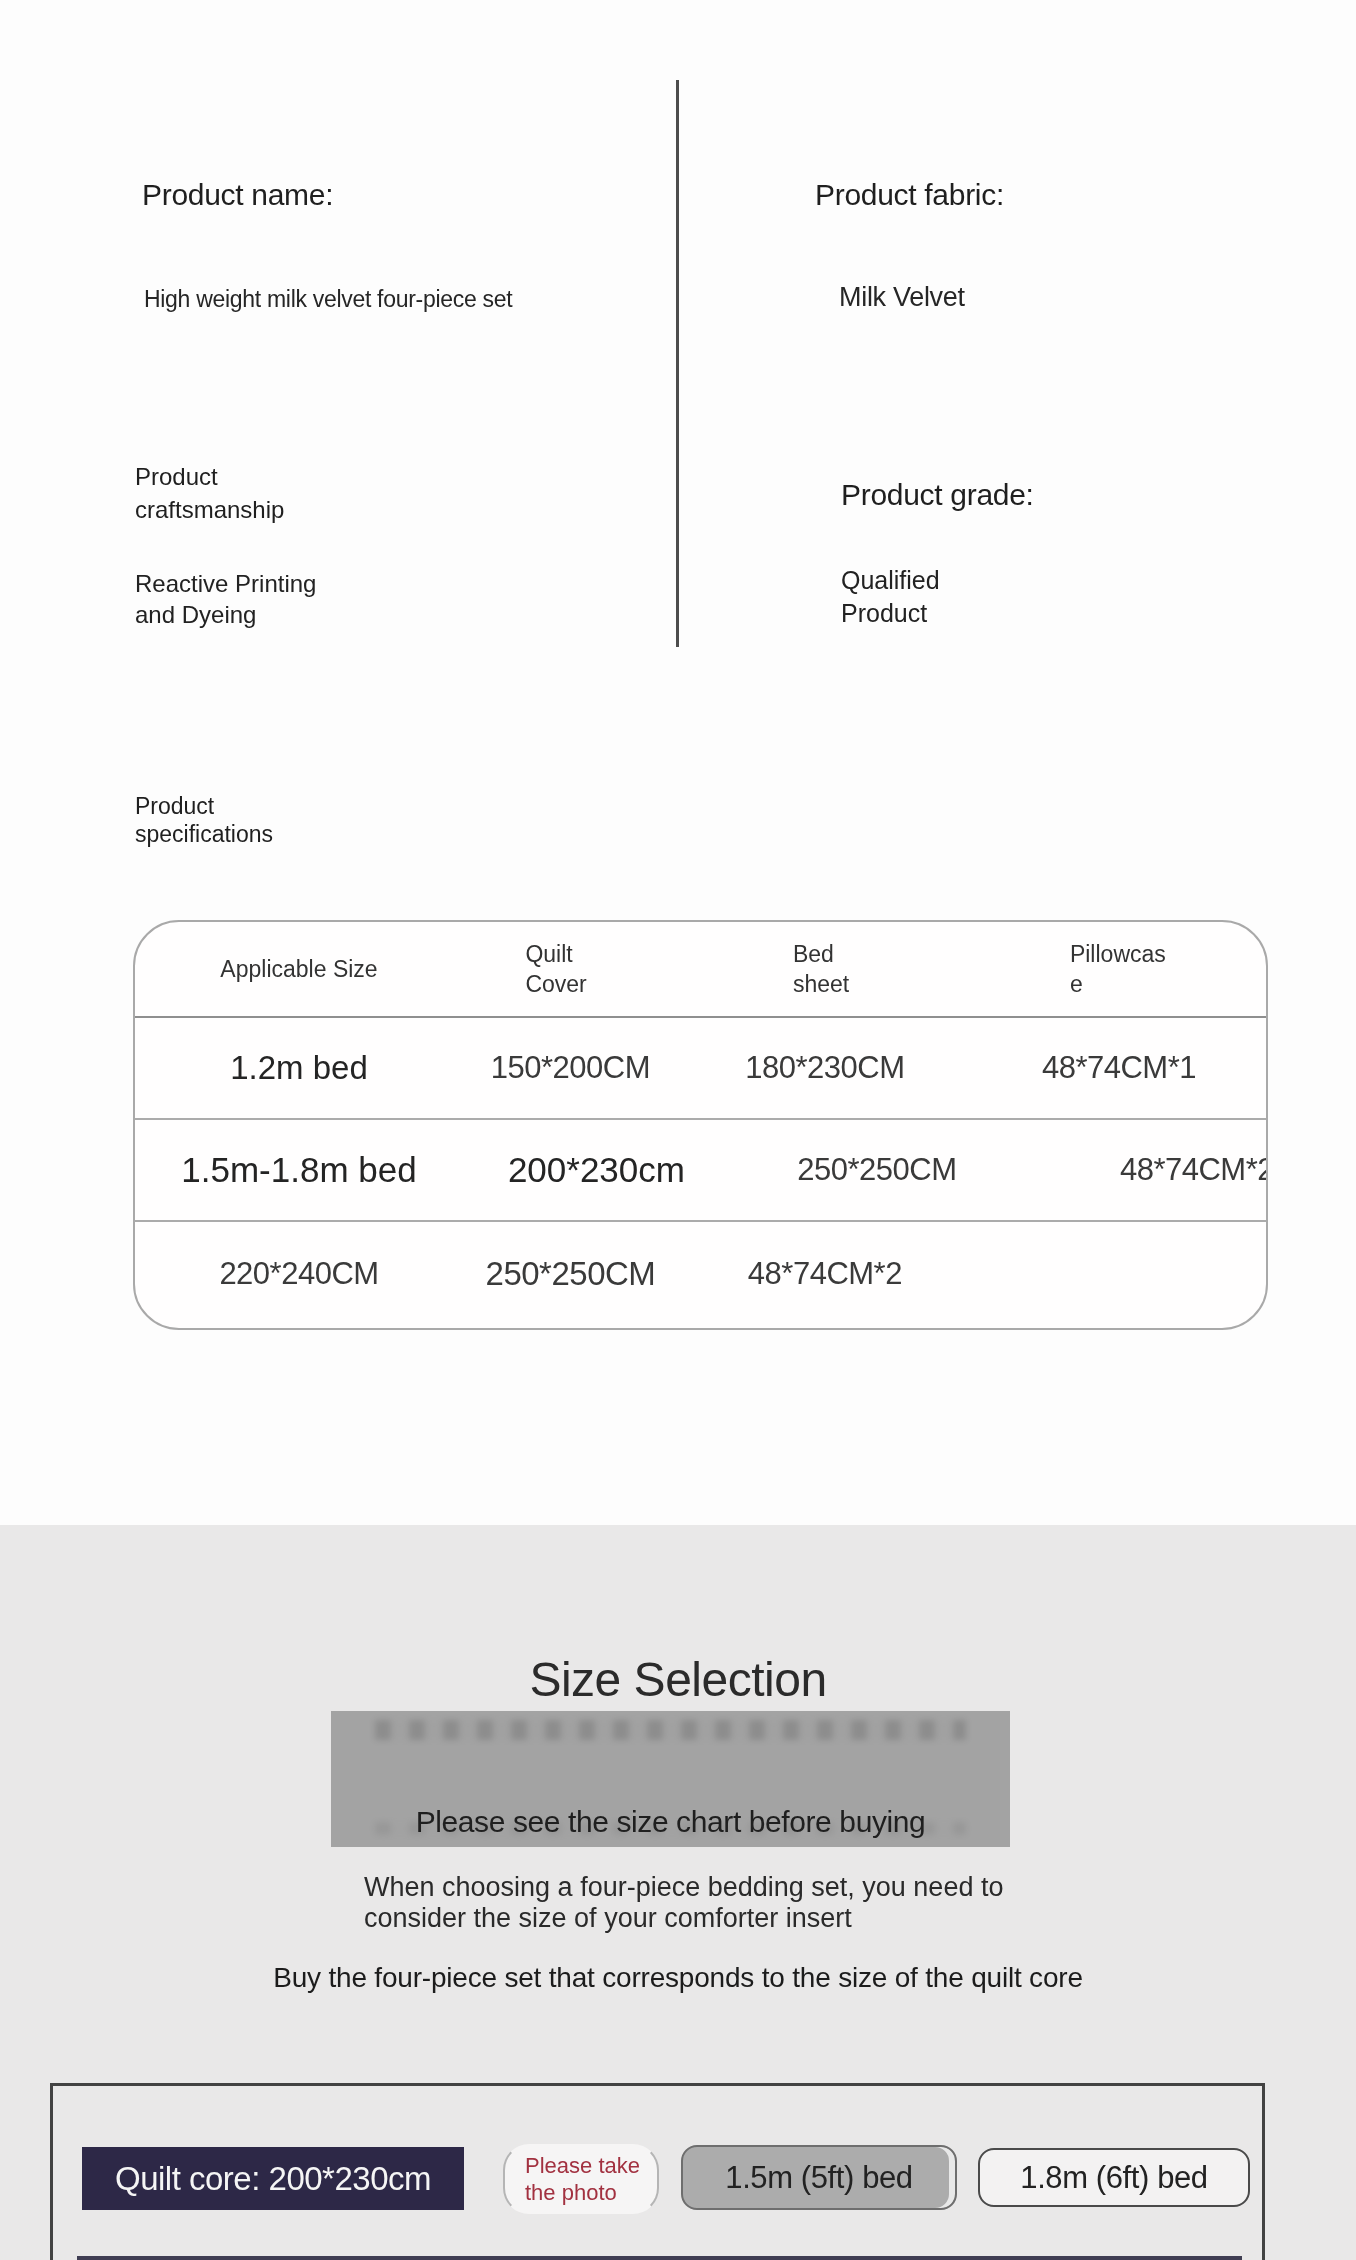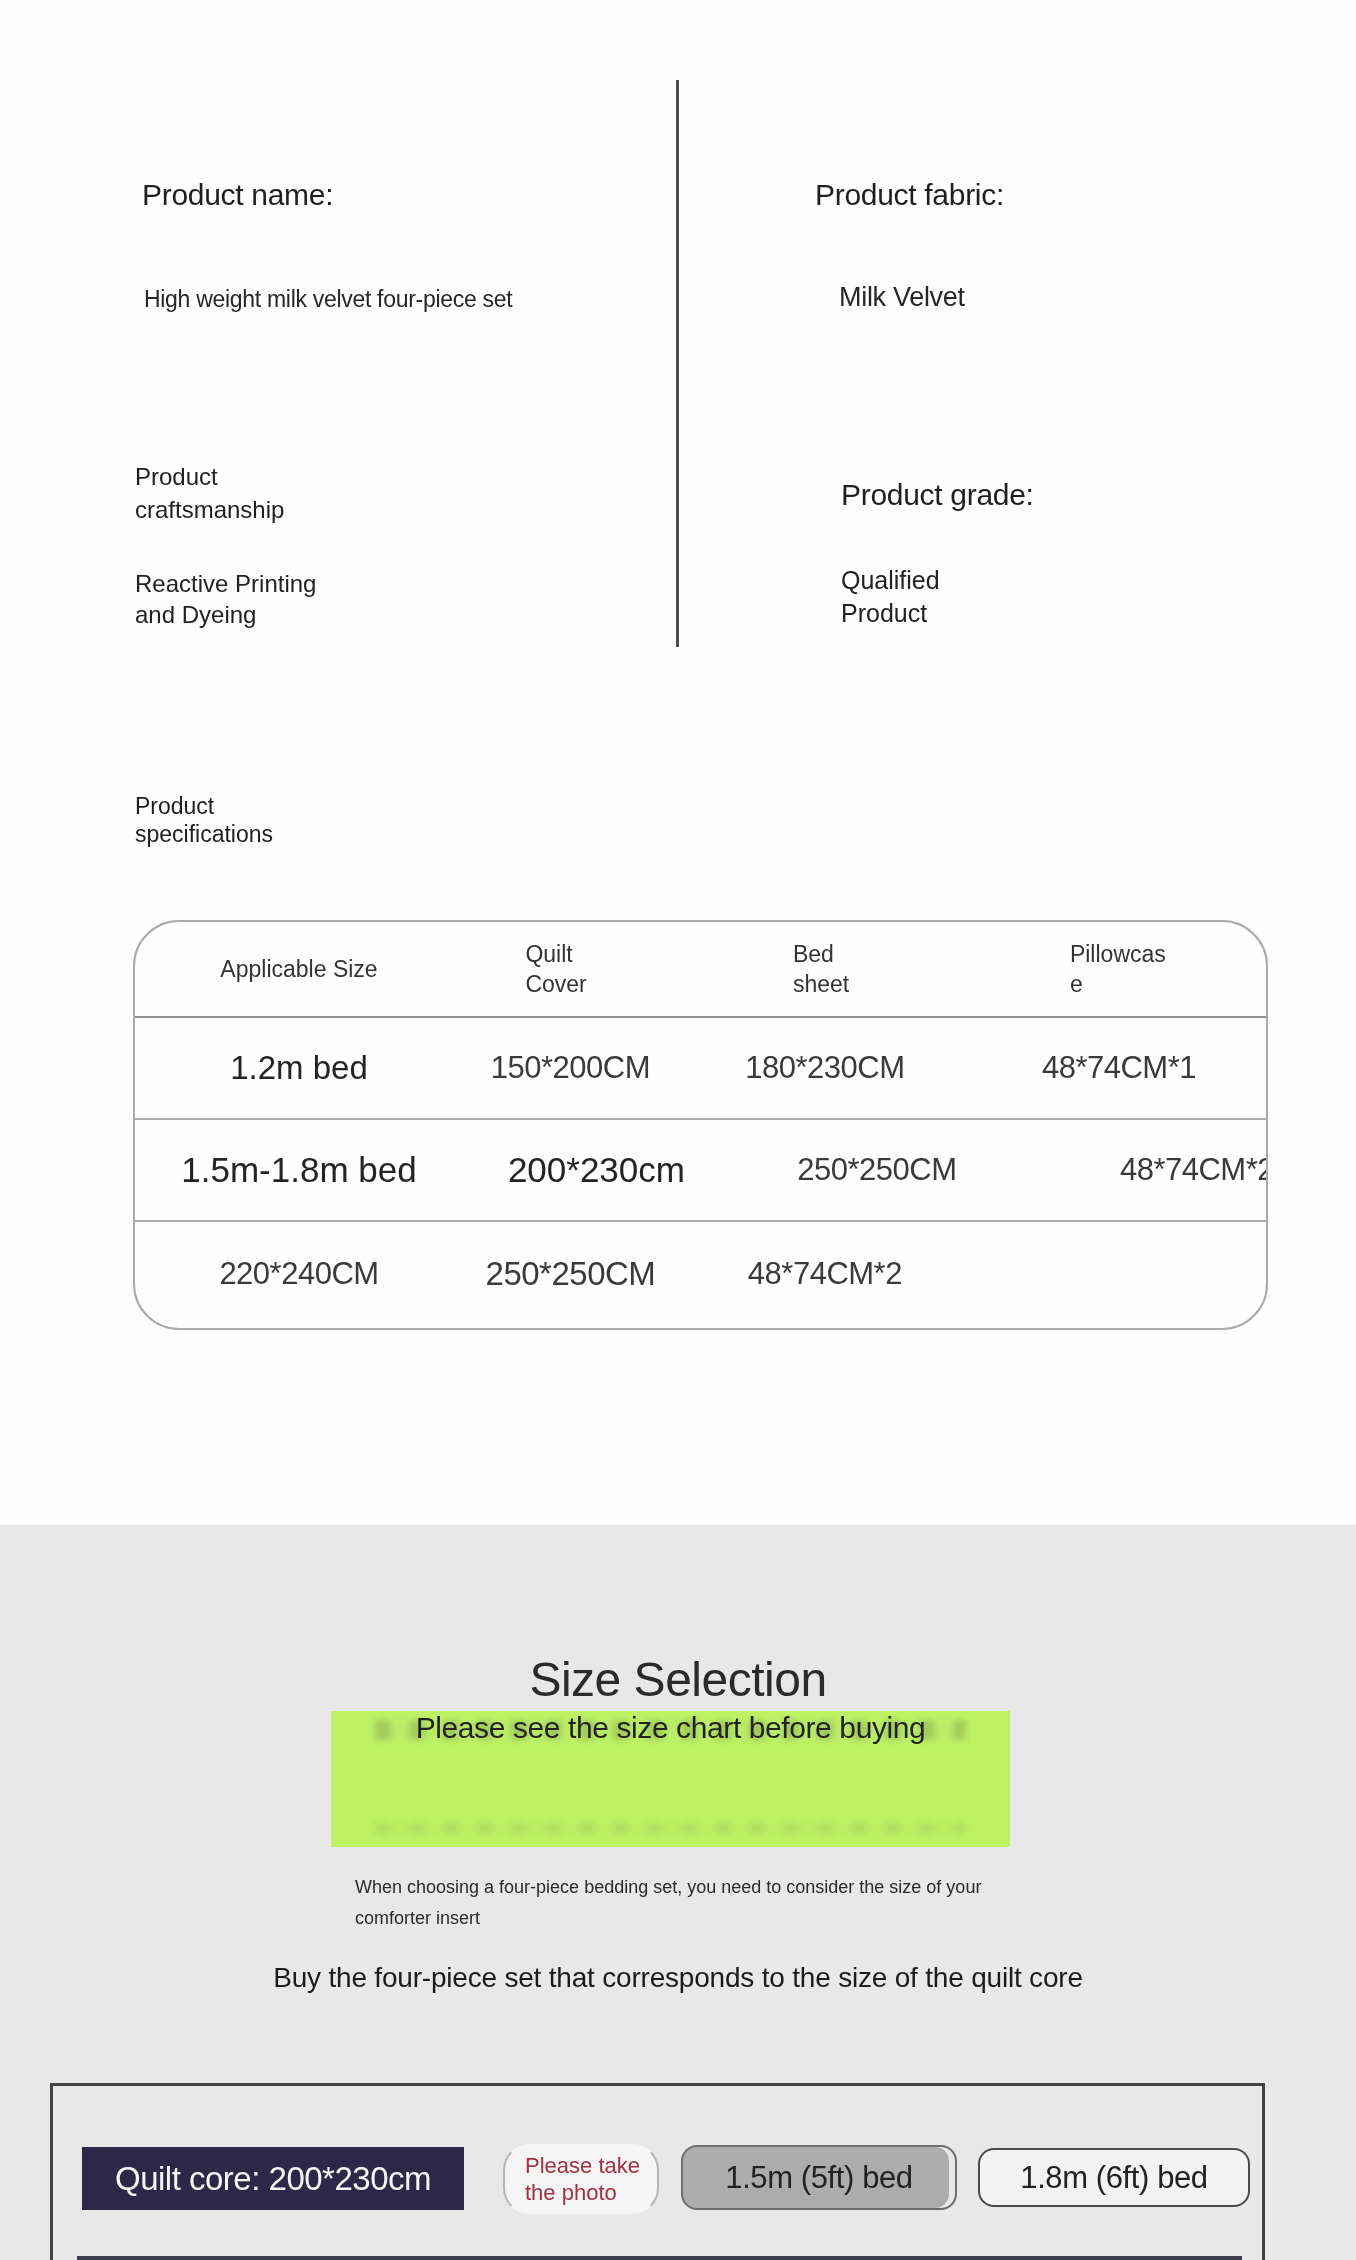--- a/index.html
+++ b/index.html
@@ -43,29 +43,29 @@
   .hw-pillow{max-width:98px;word-break:break-all;}
   .t-val{font-size:31px;letter-spacing:-0.5px;color:#3a3a3a;}
   .t-size{font-size:33px;color:#242424;}
   .t-big{font-size:35px;color:#242424;white-space:nowrap;}
   .t-xl{font-size:33px;}
 
   
   .gray-band{left:0;top:1525px;width:1356px;height:735px;background:#e9e8e8;}
   .size-title{left:0;top:1652px;width:1356px;text-align:center;font-size:48px;color:#2b2b2b;letter-spacing:-0.5px;}
   .notice-box{
-    left:331px;top:1711px;width:679px;height:136px;background:#bef264;
-    display:flex;align-items:flex-start;justify-content:center;box-sizing:border-box;padding-bottom:16px;
+    left:331px;top:1711px;width:679px;height:136px;background:#a3a3a3;
+    display:flex;align-items:flex-end;justify-content:center;box-sizing:border-box;padding-bottom:8px;
   }
   .notice-text{font-size:30px;color:#1e1e1e;letter-spacing:-0.4px;}
   .smudge{position:absolute;left:44px;right:44px;height:20px;top:9px;
     background:repeating-linear-gradient(90deg,rgba(55,55,55,.45) 0 16px,rgba(130,130,130,.12) 16px 34px);
     filter:blur(3px);opacity:.45;}
   .smudge.bottom{top:auto;bottom:12px;height:13px;opacity:.22;}
-  .note-text{left:355px;top:1872px;width:660px;font-size:18px;line-height:31px;color:#2a2a2a;}
+  .note-text{left:364px;top:1872px;width:660px;font-size:27px;line-height:31px;color:#2a2a2a;}
   .instruction{left:0;top:1962px;width:1356px;text-align:center;font-size:28px;color:#1c1c1c;letter-spacing:-0.2px;}
 
   
   .option-box{
     left:50px;top:2083px;width:1215px;height:230px;
     border:3px solid #424242;box-sizing:border-box;
   }
   .quilt-core-btn{
     left:29px;top:61px;width:382px;height:63px;background:#2d2847;
     display:flex;align-items:center;justify-content:center;

